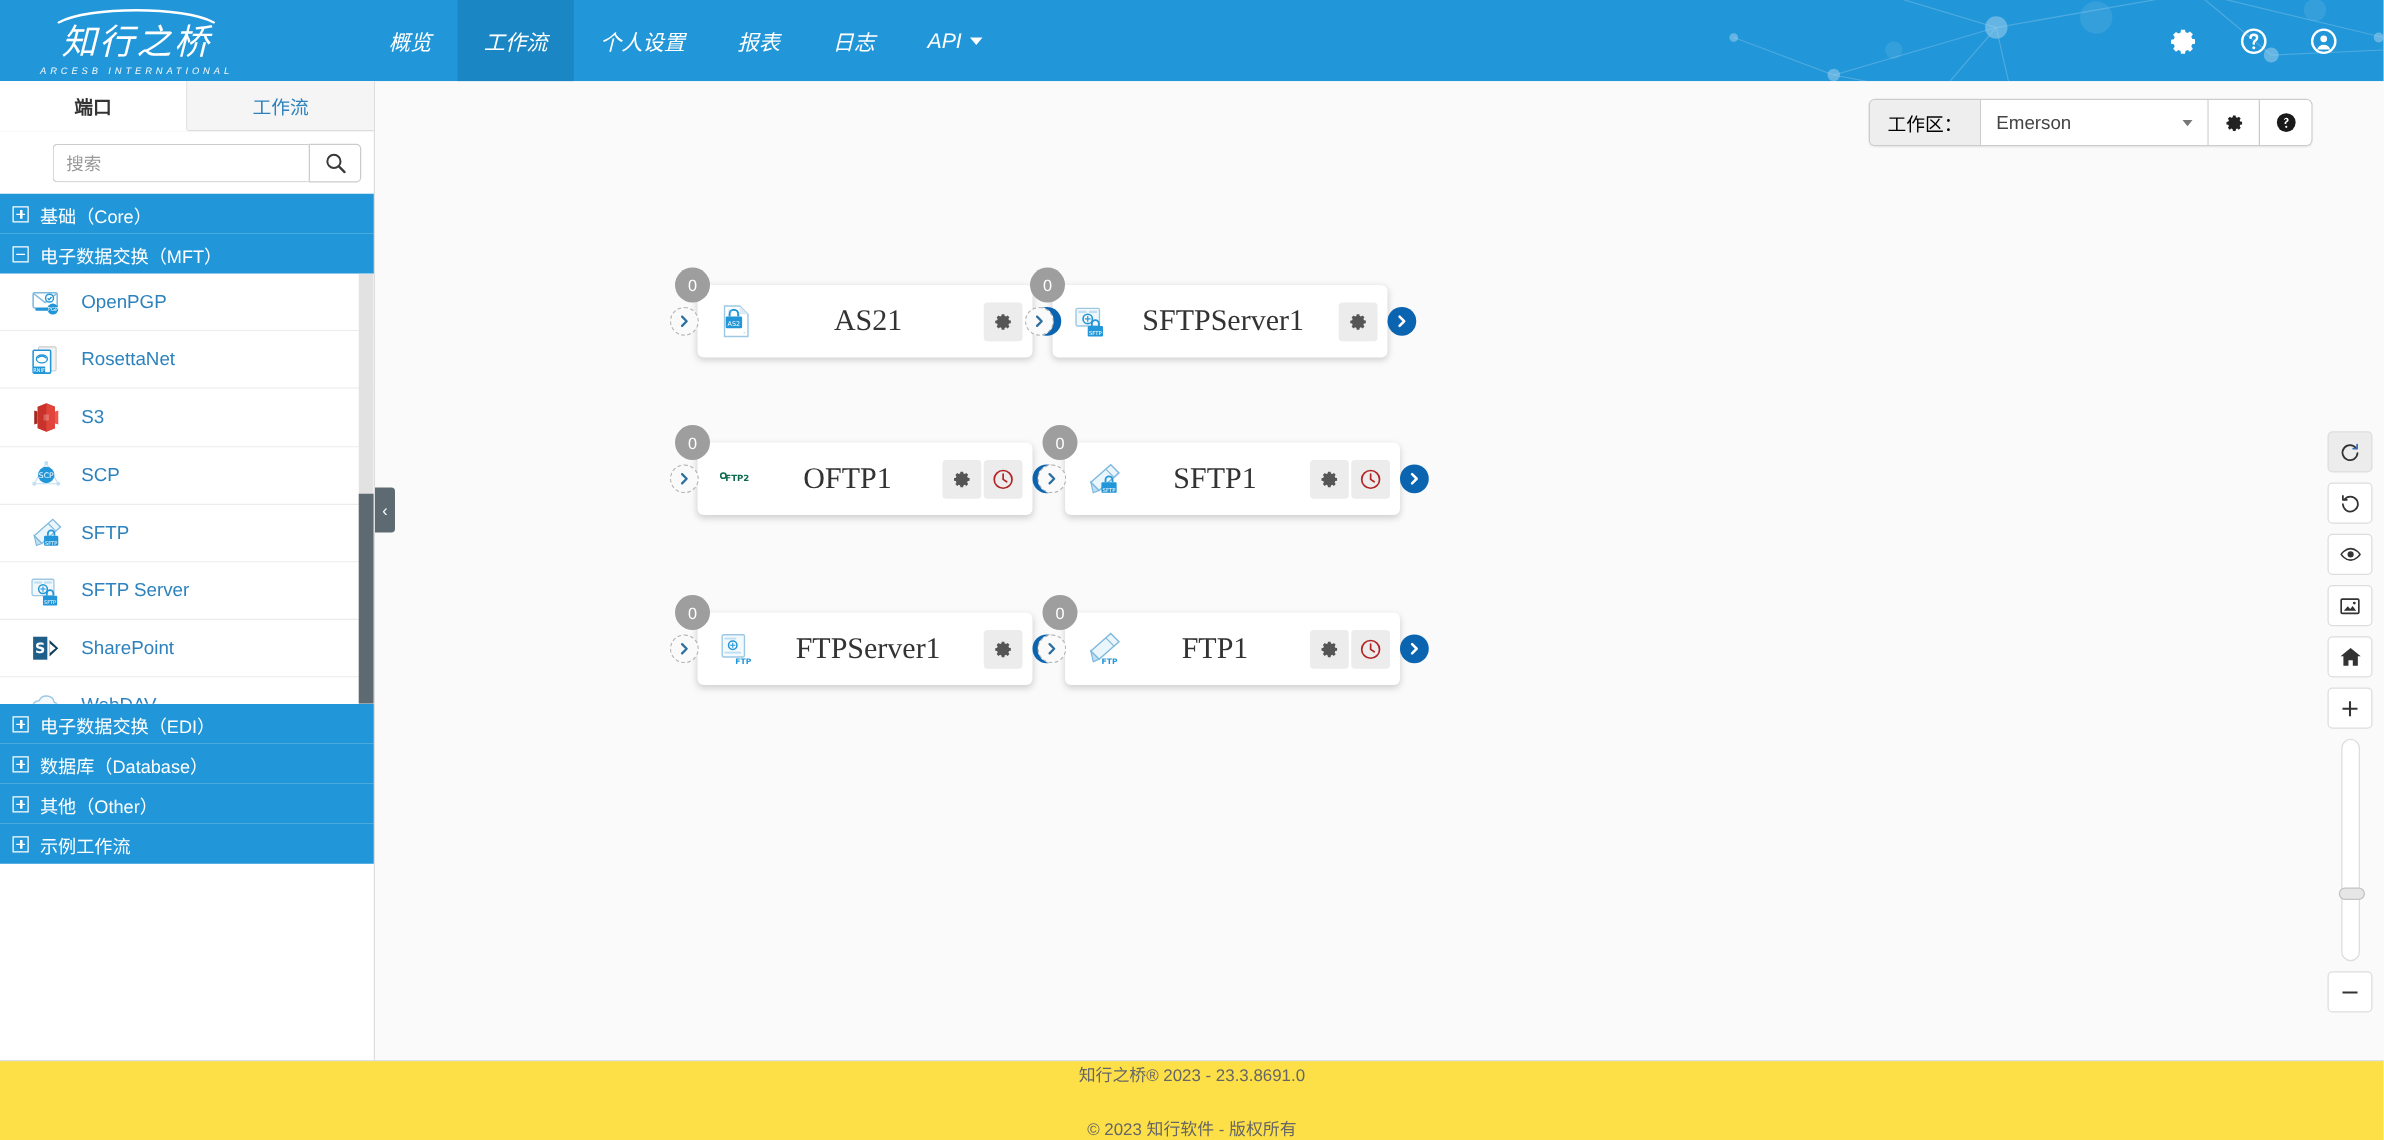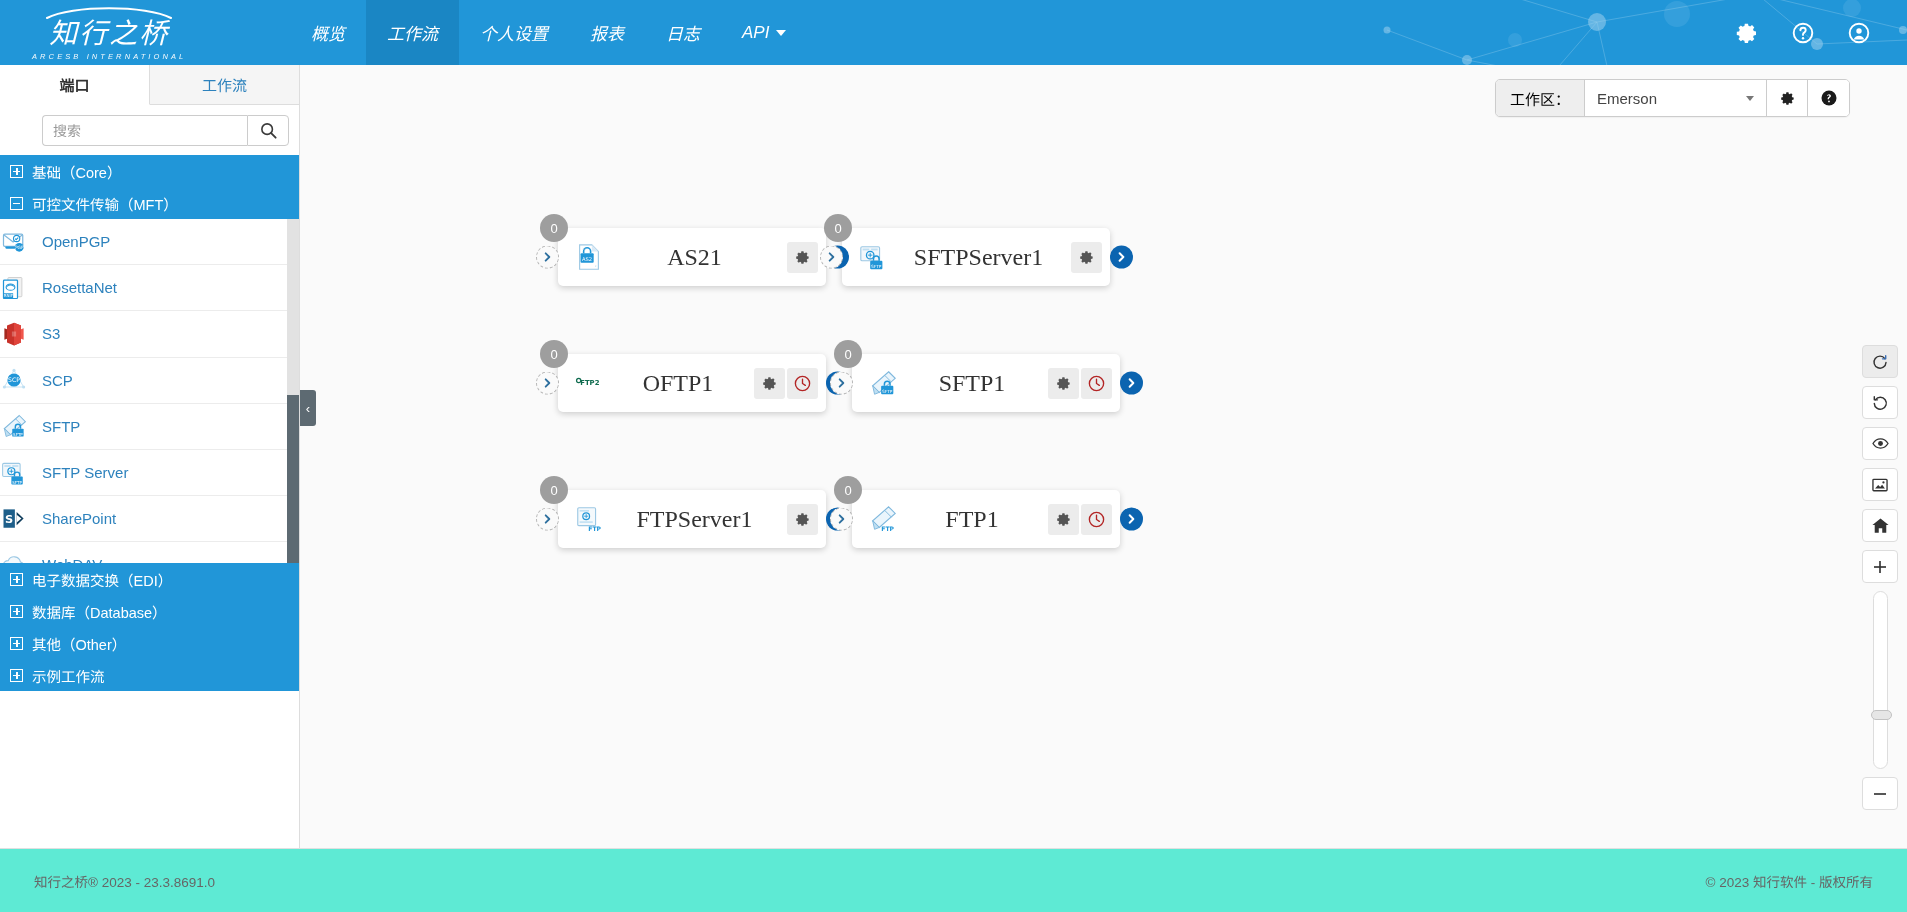--- a/index.html
+++ b/index.html
@@ -100,21 +100,21 @@
     content: ""; position: absolute; left: 2px; top: 5px; width: 7px; height: 1.5px; background: #fff;
   }
   .cat .box.plus::after {
     content: ""; position: absolute; left: 5px; top: 2px; width: 1.5px; height: 7px; background: #fff;
   }
   .port-list {
     position: relative; overflow: hidden; background: #fff;
     height: 344px;
   }
   .port-item {
-    height: 46.2px; display: flex; align-items: center; padding-left: 0;
+    height: 46.2px; display: flex; align-items: center; padding-left: 23px;
     border-bottom: 1px solid #ececec; cursor: pointer; background: #fff;
   }
   .port-icon { width: 28px; height: 28px; flex: none; margin-right: 14px; }
   .port-label { font-size: 15px; color: #2d82bd; }
   .sb-track {
     position: absolute; top: 0; right: 0; width: 12px; height: 100%; background: #e2e2e2;
   }
   .sb-thumb {
     position: absolute; right: 0; width: 12px; background: #5d6a72; cursor: pointer;
   }
@@ -208,23 +208,23 @@
   }
   .zoom-thumb {
     position: absolute; left: -3px; width: 21px; height: 10px;
     background: #e6e6e6; border: 1px solid #c2c2c2; border-radius: 5px;
     top: 118px; cursor: grab;
   }
 
   
   .footer {
     position: absolute; bottom: 0; left: 0; width: 1907px; height: 64px;
-    background: #5eead4; border-top: 1px solid #e0e0e0;
+    background: #fde047; border-top: 1px solid #e0e0e0;
     display: flex; align-items: center; justify-content: space-between;
-    padding: 0 34px; font-size: 13.5px; color: #666666;
+    padding: 0 34px; font-size: 13.5px; color: #666666; flex-direction: column;
   }
 </style>
 </head>
 <body>
 
 <div id="app">
 
   <div class="header">
     <svg class="header-bg" viewBox="0 0 560 65" preserveAspectRatio="none">
       <g stroke="#ffffff" stroke-opacity=".35" stroke-width="1" fill="none">
@@ -323,21 +323,21 @@
         </svg>
       </button>
     </div>
 
     <div class="cat">
       <i class="box plus"></i>
       <span>基础（Core）</span>
     </div>
     <div class="cat">
       <i class="box"></i>
-      <span>可控文件传输（MFT）</span>
+      <span>电子数据交换（MFT）</span>
     </div>
 
     <div class="port-list">
 
       <div class="port-item">
         <svg class="port-icon" viewBox="0 0 32 32">
           <rect x="4" y="7" width="22" height="14" rx="1.5" fill="#ffffff" stroke="#7fb8dd" stroke-width="1.4"></rect>
           <path d="M4.6 8L15 16 25.4 8" fill="none" stroke="#7fb8dd" stroke-width="1.3"></path>
           <circle cx="19" cy="12" r="3.6" fill="#fff" stroke="#2196d8" stroke-width="1.3"></circle>
           <path d="M17.3 12.1l1.2 1.3 2.3-2.5" stroke="#2196d8" stroke-width="1.3" fill="none"></path>

